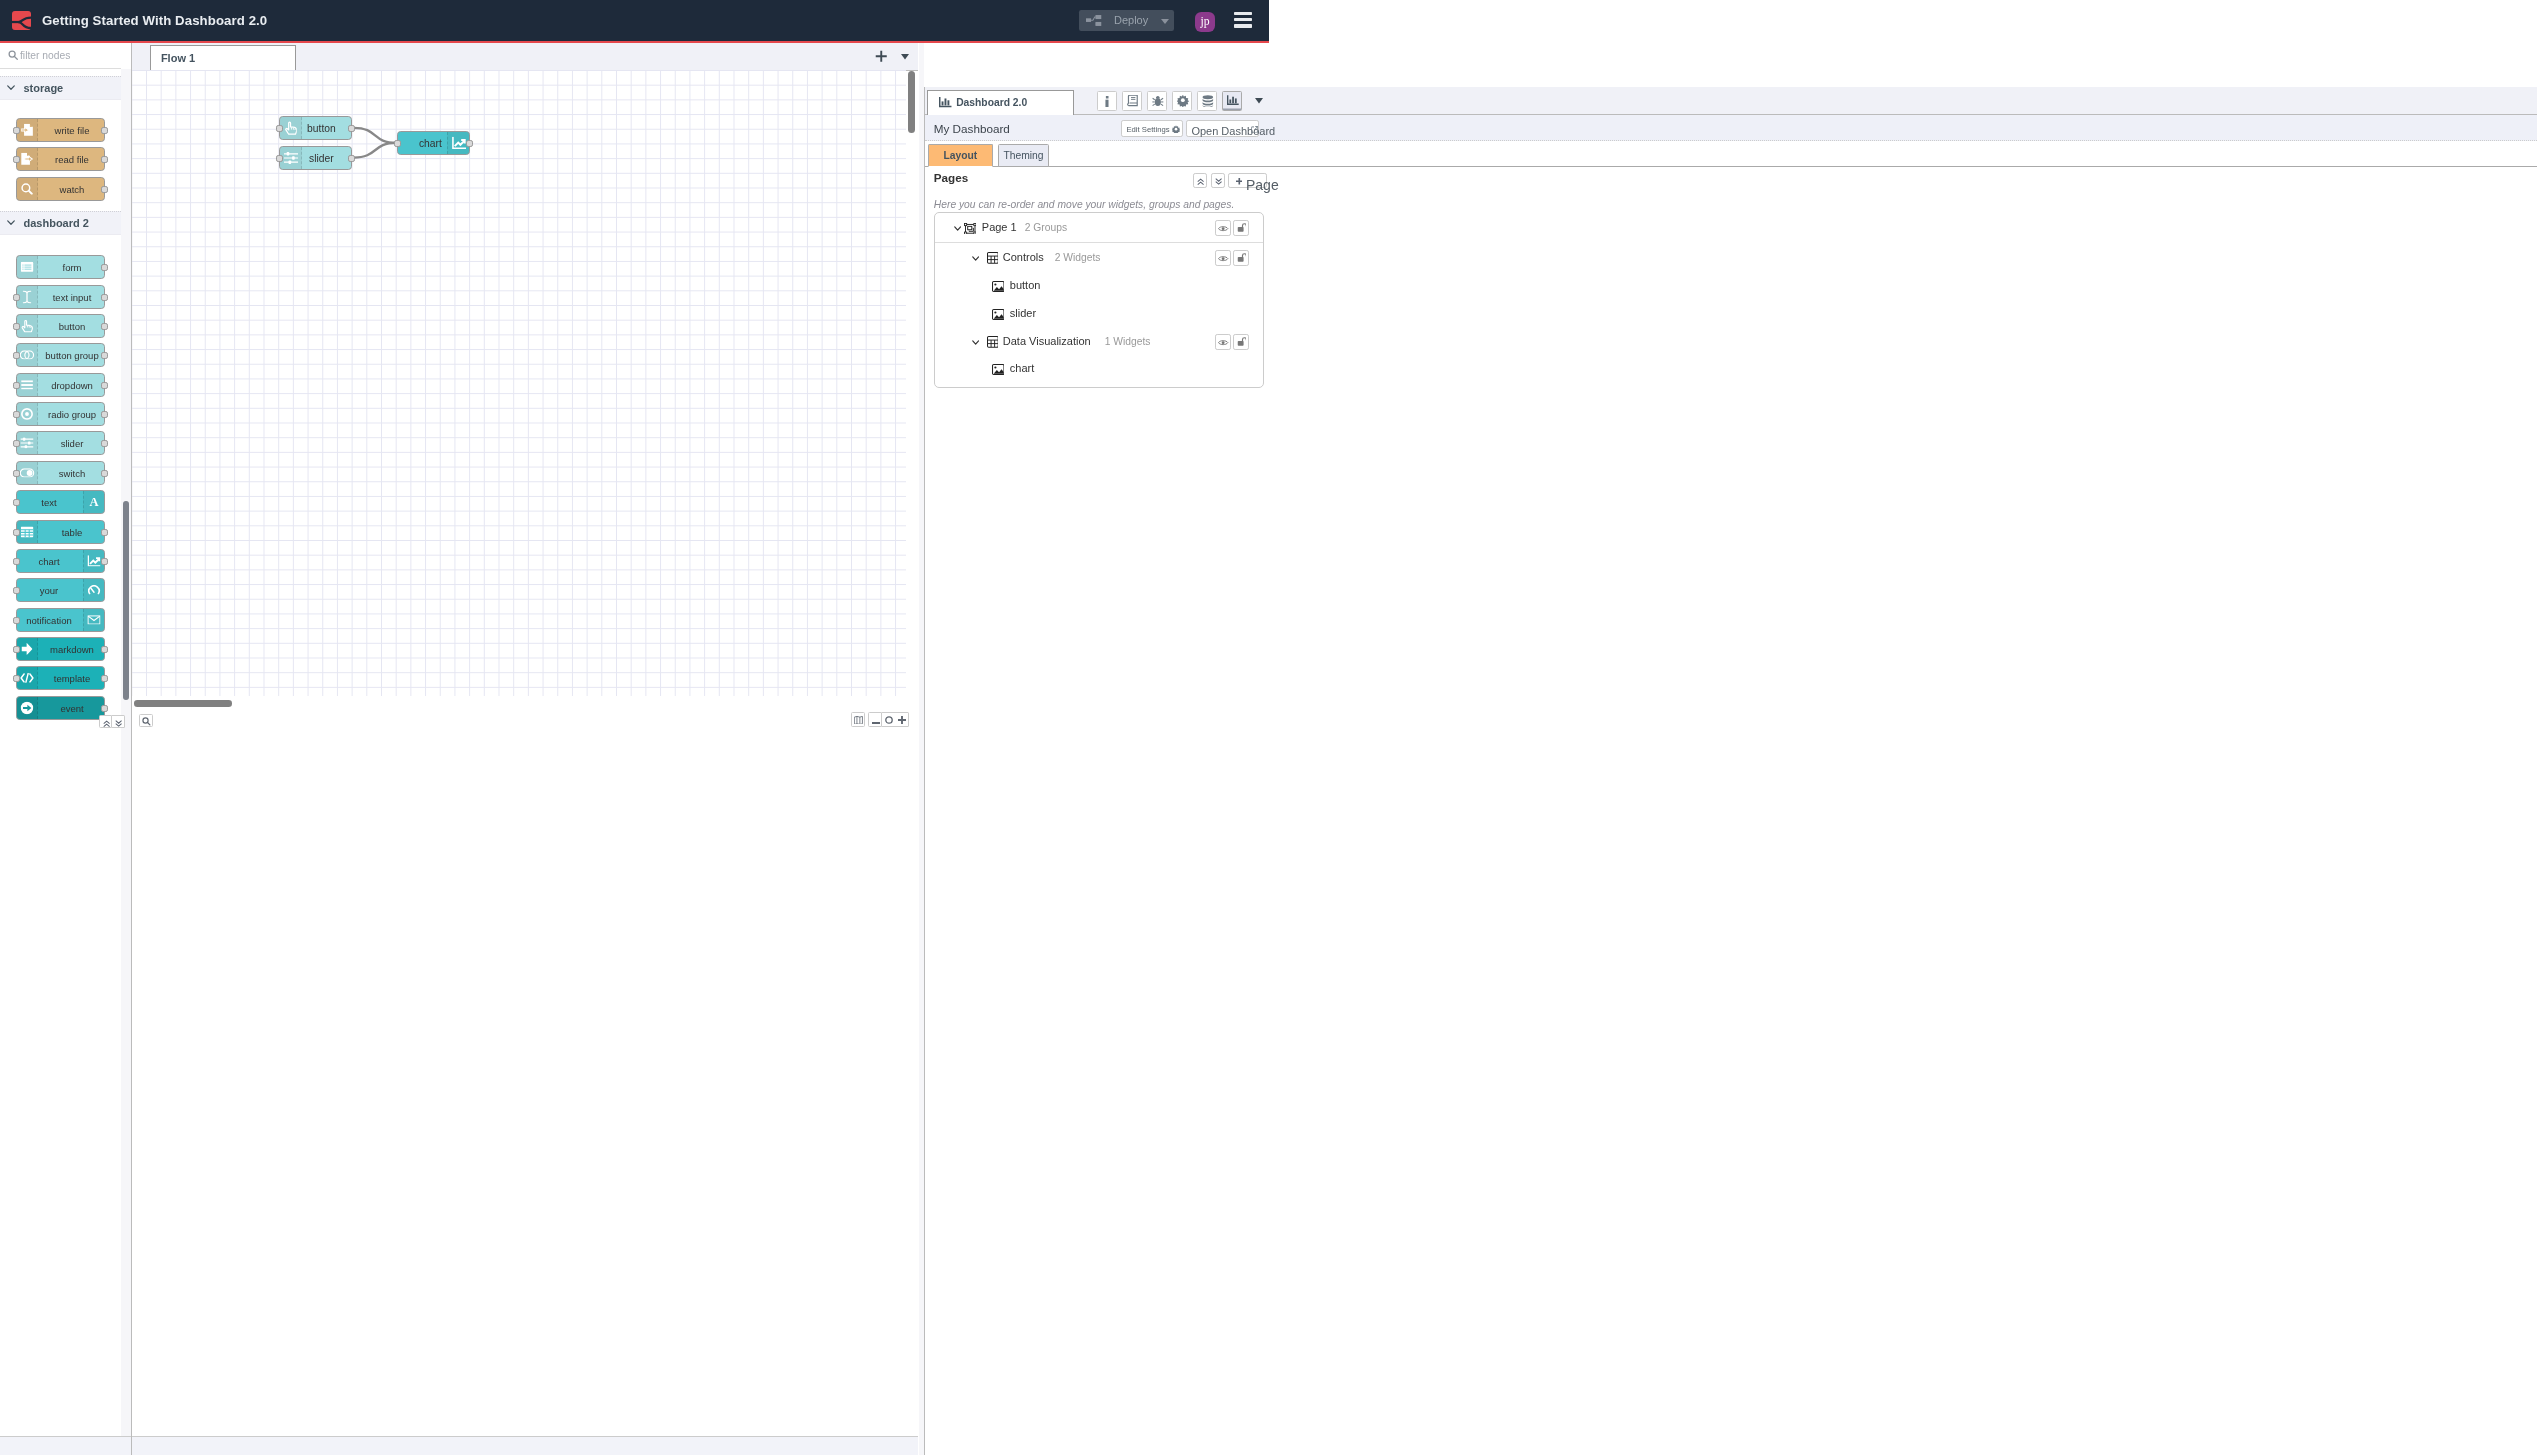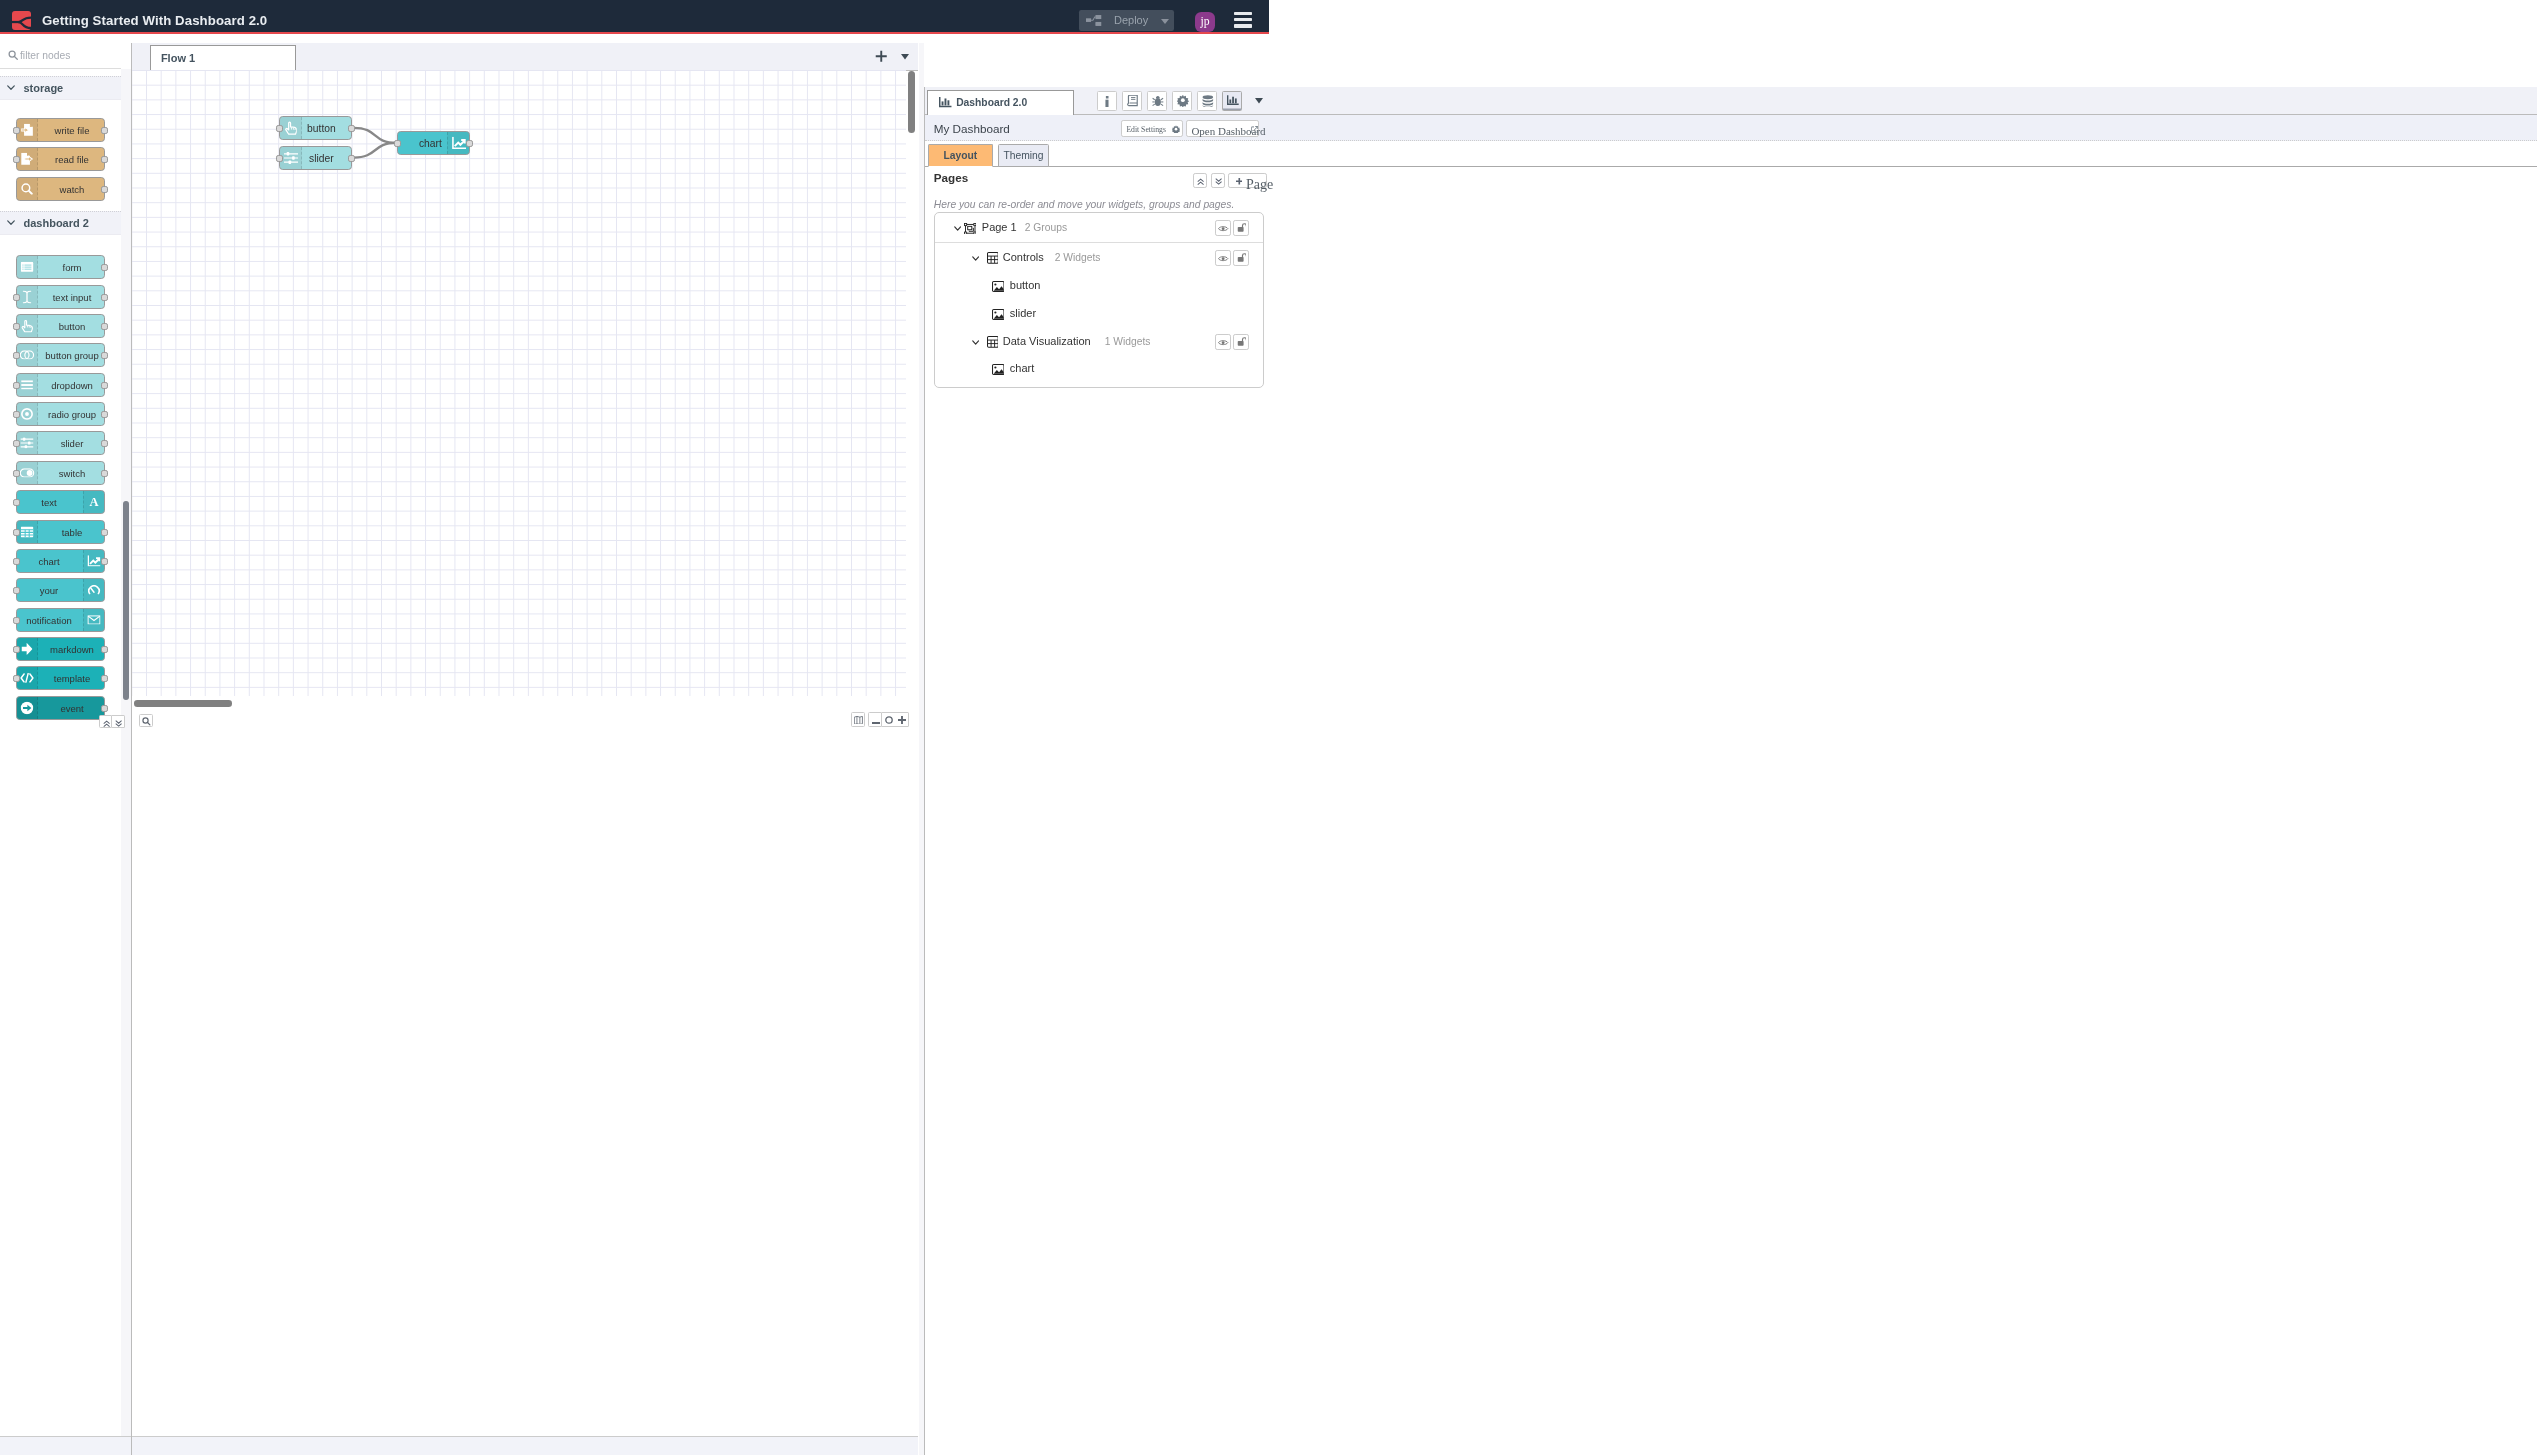--- a/index.html
+++ b/index.html
@@ -1,21 +1,21 @@
 <!DOCTYPE html>
 <html style="font-size:11.7px"><head>
 <meta charset="utf-8">
 <style>
 * { margin:0; padding:0; box-sizing:border-box; }
 html,body { width:1269px; height:728px; overflow:hidden; background:#fff;
   font-family:"Liberation Sans", sans-serif; }
 .abs { position:absolute; }
 
 
-#hdr { position:absolute; left:0; top:0; width:1269px; height:34px;
+#hdr { position:absolute; left:0; top:0; width:1269px; height:43px;
   background:#1e2a3a; border-bottom:2.2px solid #e5484d; }
 #title { position:absolute; left:42px; top:0; height:40px; line-height:41px;
   color:#e9edf1; font-size:13.2px; font-weight:bold; letter-spacing:0.1px; }
 #deploy { position:absolute; left:1079px; top:10.3px; width:95px; height:21px;
   background:#434e5c; border-radius:2.2px; color:#98a1ac; font-size:11px; }
 #deploy .lbl { position:absolute; left:35px; top:3.7px; color:#9aa3ad; }
 #deploy .caret { position:absolute; left:82px; top:8.8px; width:0; height:0;
   border-left:4.4px solid transparent; border-right:4.4px solid transparent;
   border-top:5.1px solid #8a919c; }
 #avatar { position:absolute; left:1195px; top:11.7px; width:20px; height:20px;
@@ -98,21 +98,21 @@
 #sb-topbar { position:absolute; left:0; top:0; right:0; height:28px;
   background:#f0f1f7; border-bottom:0.7px solid #bbb; }
 #sb-tab { position:absolute; left:2.2px; top:2.9px; width:147px; height:25px;
   background:#fff; border:0.7px solid #999; border-bottom:none; }
 #sb-tab span { position:absolute; left:28px; top:6.6px; font-size:10.3px;
   font-weight:bold; color:#44535f; }
 #mydash { position:absolute; left:0; top:28px; right:0; height:26.4px;
   background:#eef0f8; border-bottom:0.7px dotted #ccc; }
 #mydash .t { position:absolute; left:8.8px; top:6.6px; font-size:11.7px; color:#3c444c; }
 .sbbtn { position:absolute; background:#fff; border:0.7px solid #ccc;
-  border-radius:2.2px; font-size:9.2px; color:#555e66; white-space:nowrap;font-family:Liberation Serif, serif; }
+  border-radius:2.2px; font-size:9.2px; color:#555e66; white-space:nowrap; }
 #sb-tabs { position:absolute; left:0; top:57px; right:0; height:23px;
   border-bottom:0.7px solid #aaa; }
 .sbtab { position:absolute; top:0; height:23px; font-size:10.3px;
   text-align:center; line-height:22px; color:#44535f; }
 #tab-layout { left:2.9px; width:65px; background:#fdba74; border:0.7px solid #aaa;
   border-bottom:0.7px solid #fff; font-weight:bold; border-radius:1.5px 1.5px 0 0; }
 #tab-theming { left:73px; width:51px; background:#e9ebf4; border:0.7px solid #aaa;
   border-radius:1.5px 1.5px 0 0; }
 #pages-h { position:absolute; left:8.8px; top:84px; font-size:11.7px;
   font-weight:bold; color:#333; }

